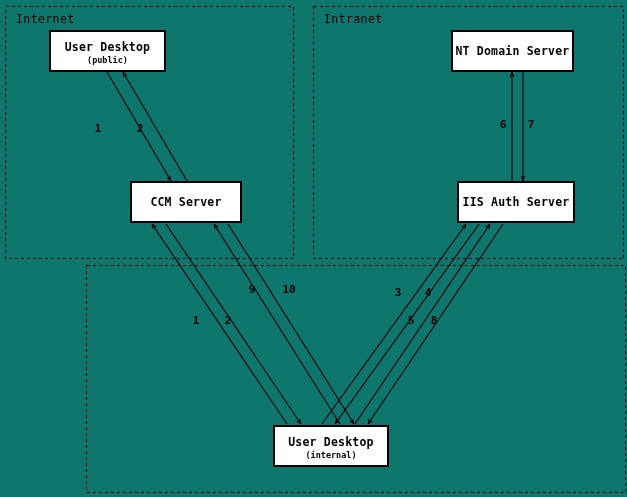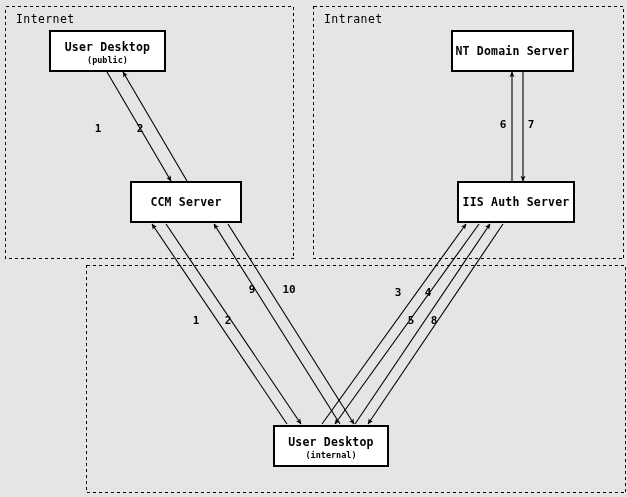--- a/index.html
+++ b/index.html
@@ -5,21 +5,21 @@
 <style>
   html, body {
     margin: 0;
     padding: 0;
     background: #ffffff;
   }
   #diagram-root {
     position: relative;
     width: 627px;
     height: 497px;
-    background: #e5e5e5;
+    background: #0f766e;
     font-family: "DejaVu Sans Mono", "Liberation Mono", monospace;
     overflow: hidden;
   }
   svg#diagram-svg {
     position: absolute;
     left: 0;
     top: 0;
     width: 627px;
     height: 497px;
     display: block;

